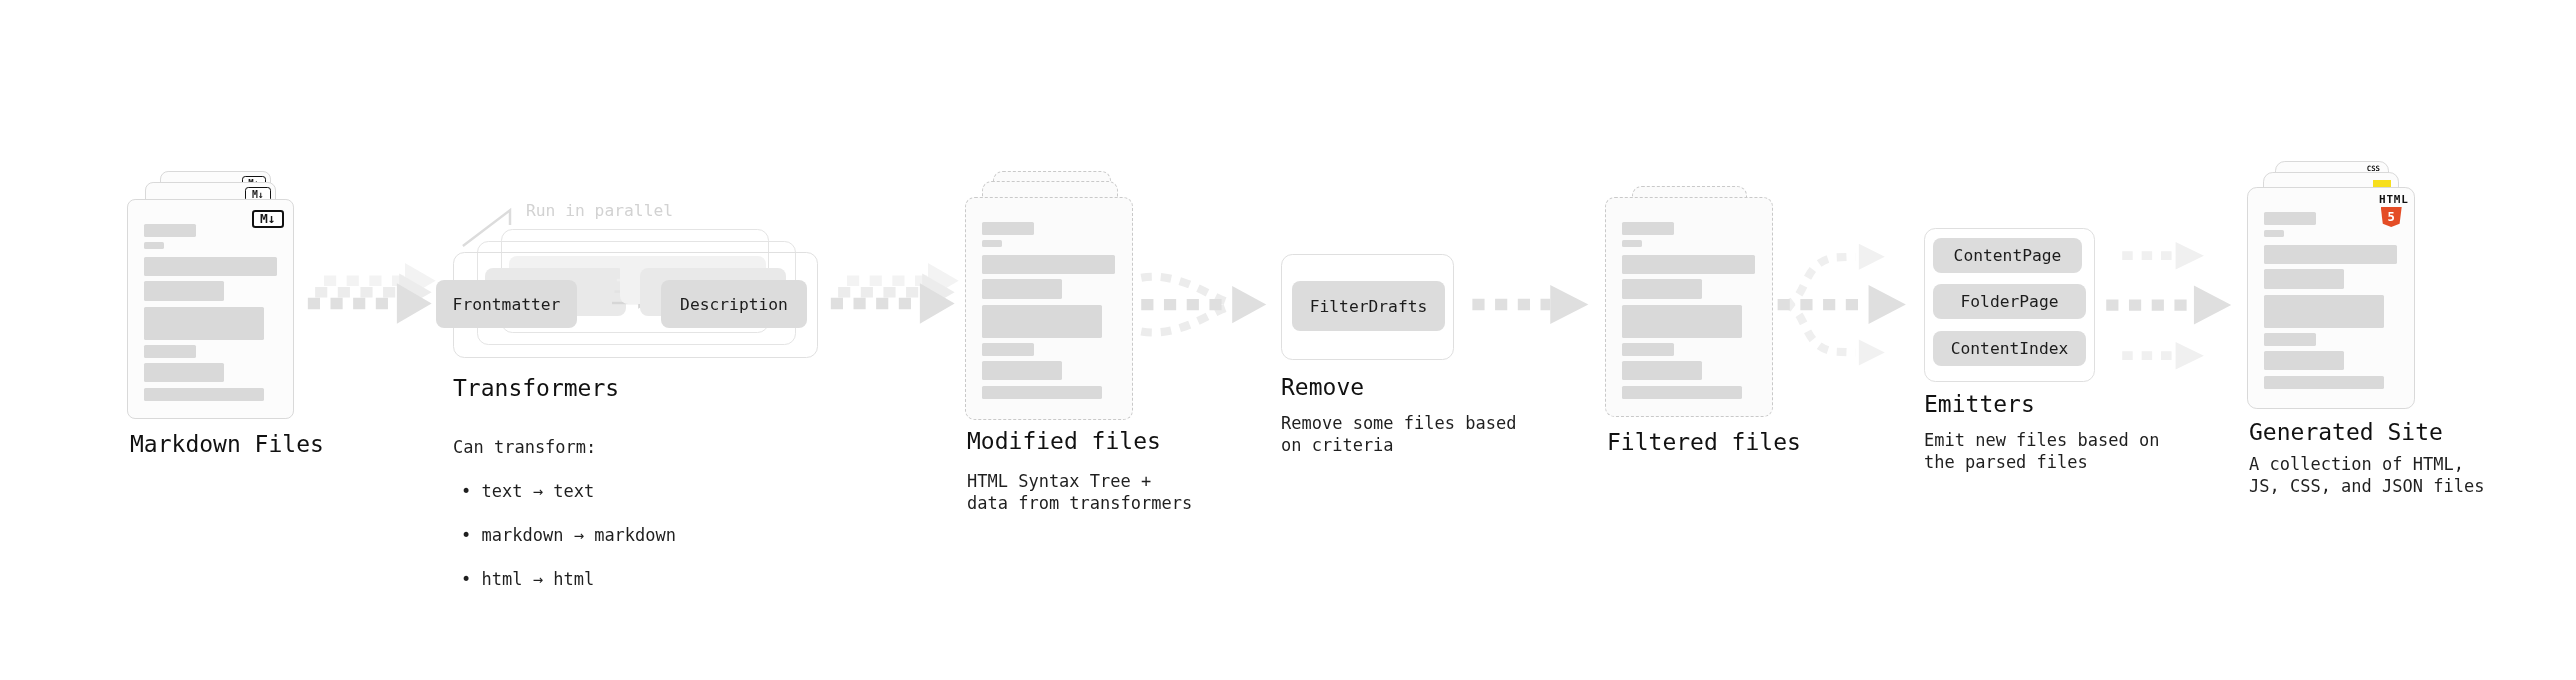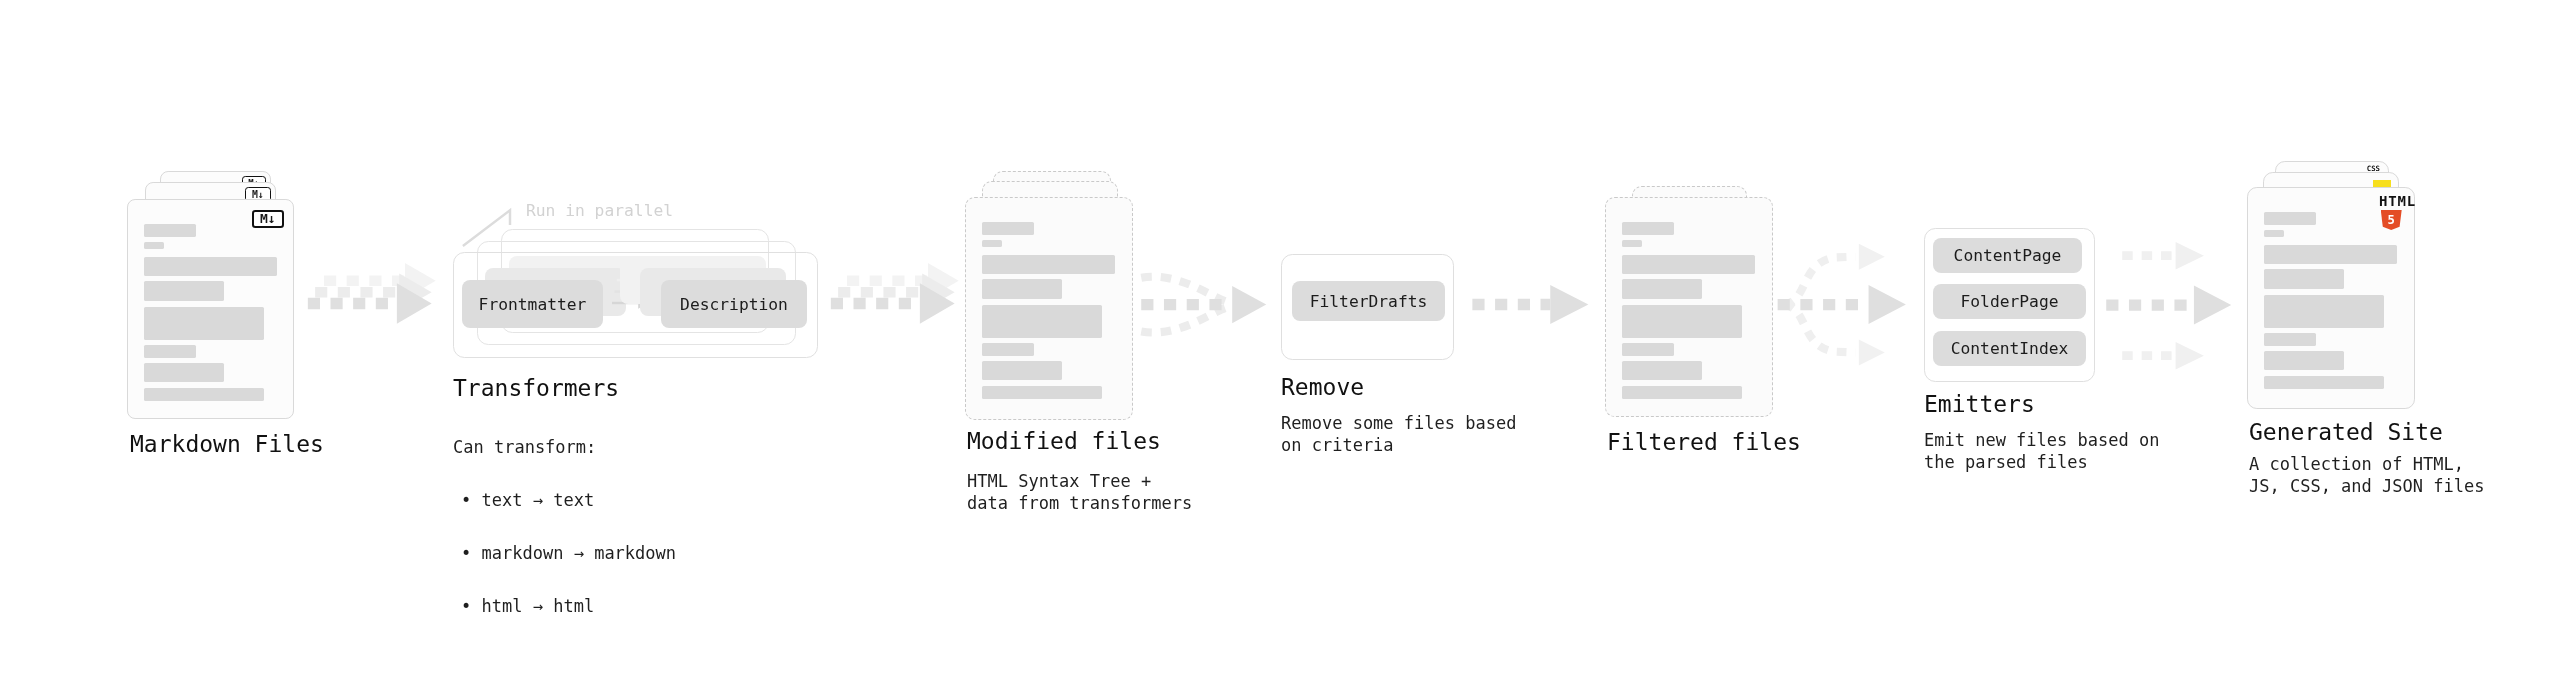--- a/index.html
+++ b/index.html
@@ -32,21 +32,21 @@
     position:absolute; border:2.4px solid #111; border-radius:3.3px; background:#fff;
     font-weight:bold; display:flex; align-items:center; justify-content:center;
   }
   .mdicon.mini { border-width:1.6px; }
   .annotation { position:absolute; font-size:16.3px; color:#d2d2d2; white-space:nowrap; }
   .shield {
     width:21px; height:20.3px; margin:0.8px auto 0; background:#e44d26; color:#fff;
     clip-path:polygon(0 0,100% 0,90% 84%,50% 100%,10% 84%);
     font-weight:bold; font-size:12.2px; display:flex; align-items:center; justify-content:center;
   }
-  .bullet-line { padding-left:8.1px;margin-top:9px; }
+  .bullet-line { padding-left:8.1px; }
 </style>
 </head>
 <body>
 
 <div>
   <div class="card" style="left:160px;top:171px;width:111px;height:65px;border-radius:8.1px">
     <div class="mdicon mini" style="right:4.1px;top:4.1px;width:24.4px;height:14px;font-size:9px">
         <span>M↓</span>
       </div>
   </div>
@@ -93,21 +93,21 @@
   <div class="obox" style="left:477px;top:241px;width:319px;height:104px"></div>
   <div class="obox" style="left:453px;top:252px;width:365px;height:106px;border-color:#e0e0e0"></div>
 
   <svg class="abs" style="left:458px;top:202px" width="65" height="49" viewBox="0 0 80 60">
     <polyline points="6,54 64,10 64,28" stroke="#dcdcdc" stroke-width="3" fill="none"></polyline>
   </svg>
   <div class="annotation" style="left:526px;top:201px">Run in parallel</div>
 
   <div class="gbtn ghost2" style="left:509px;top:256px;width:141px;height:48px"></div>
   <div class="gbtn ghost1" style="left:485px;top:268px;width:141px;height:48px"></div>
-  <div class="gbtn" style="left:462px;top:280px;width:141px;height:48px">
+  <div class="gbtn" style="left:436px;top:280px;width:141px;height:48px">
       <span>Frontmatter</span>
     </div>
 
   <svg class="abs" style="left:612px;top:267px" width="45" height="45" viewBox="0 0 55 55">
     <g transform="translate(6,-28)">
         <line x1="0" y1="44" x2="32" y2="44" stroke="#efefef" stroke-width="3"></line>
         <polygon points="32,37 32,51 44,44" fill="#efefef"></polygon>
       </g>
     <g transform="translate(3,-14)">
         <line x1="0" y1="44" x2="32" y2="44" stroke="#e3e3e3" stroke-width="3"></line>
@@ -171,21 +171,21 @@
 
 <svg class="abs" style="left:1138px;top:250px" width="138" height="110" viewBox="0 0 170 135">
   <path d="M4,34 C48,26 88,56 108,63" stroke="#ececec" stroke-width="10" stroke-dasharray="13 11" fill="none"></path>
   <path d="M4,100 C48,108 88,78 108,71" stroke="#ececec" stroke-width="10" stroke-dasharray="13 11" fill="none"></path>
   <line x1="4" y1="67" x2="116" y2="67" stroke="#dfdfdf" stroke-width="14" stroke-dasharray="15 13"></line>
   <polygon points="116,44 116,90 158,67" fill="#dfdfdf"></polygon>
 </svg>
 
 <div>
   <div class="obox solidbg" style="left:1281px;top:254px;width:173px;height:106px"></div>
-  <div class="gbtn" style="left:1292px;top:281px;width:153px;height:40px">
+  <div class="gbtn" style="left:1292px;top:281px;width:153px;height:50px">
       <span>FilterDrafts</span>
     </div>
   <div class="stage-title" style="left:1281px;top:374px">Remove</div>
   <div class="stage-sub" style="left:1281px;top:412px">Remove some files based
 on criteria</div>
 </div>
 
 <svg class="abs" style="left:1469px;top:268px" width="126" height="73" viewBox="0 0 155 90">
   <line x1="4" y1="45" x2="100" y2="45" stroke="#dfdfdf" stroke-width="14" stroke-dasharray="15 13"></line>
   <polygon points="100,21 100,69 147,45" fill="#dfdfdf"></polygon>
@@ -251,21 +251,21 @@
     <div class="abs" style="right:4.9px;top:2.4px;width:19.5px">
       <div style="font-size:7.3px;font-weight:bold;text-align:center;color:#111">CSS</div>
       <div style="width:18px;height:3.3px;background:#2760e6;margin:0.8px auto 0"></div>
     </div>
   </div>
   <div class="card" style="left:2263px;top:172px;width:136px;height:57px">
     <div class="abs" style="right:7.3px;top:6.5px;width:18px;height:11.4px;background:#f7df1e"></div>
   </div>
   <div class="card" style="left:2247px;top:187px;width:168px;height:222px">
     <div class="abs" style="right:10.6px;top:4.9px;width:24.4px">
-      <div style="font-size:14px;font-weight:bold;letter-spacing:0.8px;color:#111">HTML</div>
+      <div style="font-size:11px;font-weight:bold;letter-spacing:0.8px;color:#111">HTML</div>
       <div class="shield">
           <span>5</span>
         </div>
     </div>
     <div class="bars">
       <div class="bar" style="width:52px;height:13px"></div>
       <div class="bar" style="width:19.5px;height:6.5px;margin-top:4.9px"></div>
       <div class="bar" style="width:133px;height:19.5px;margin-top:8.1px"></div>
       <div class="bar" style="width:80px;height:19.5px;margin-top:4.9px"></div>
       <div class="bar" style="width:120px;height:32.5px;margin-top:6.5px"></div>

